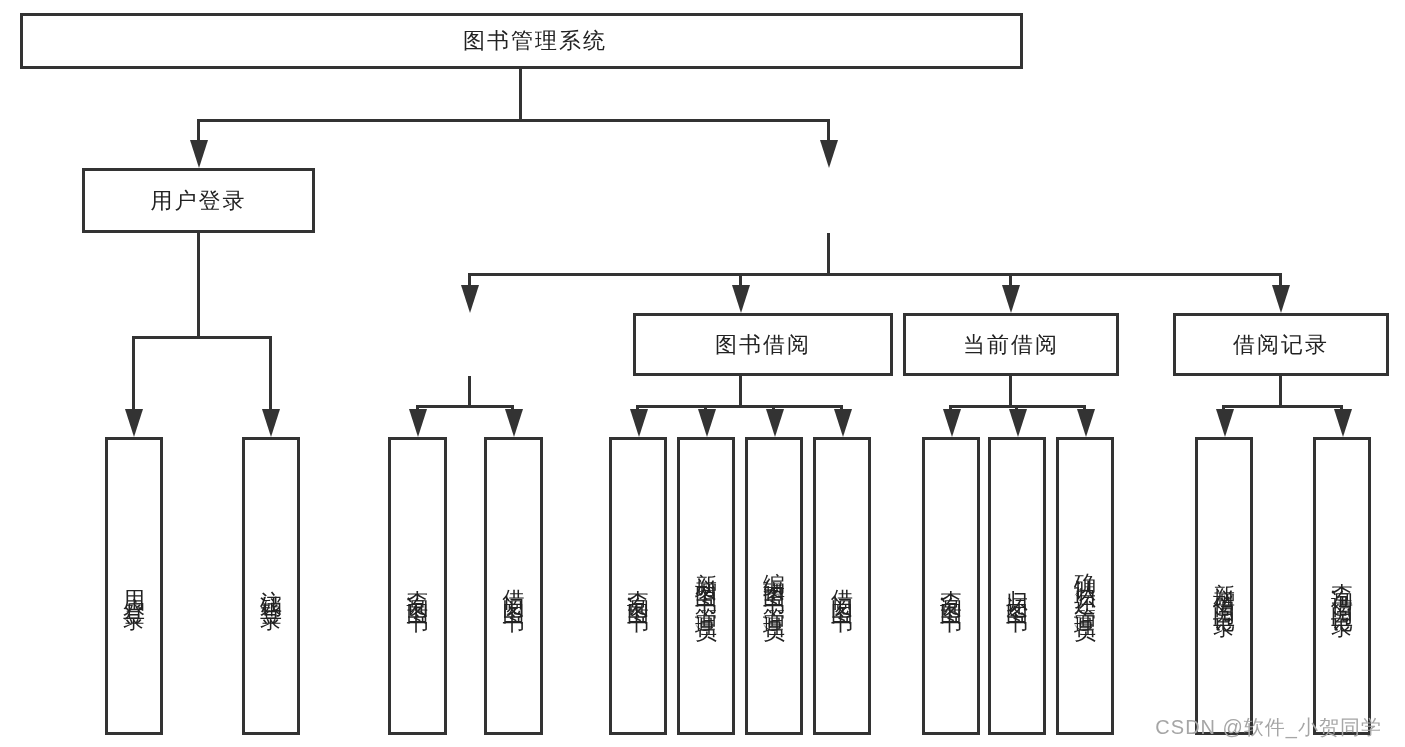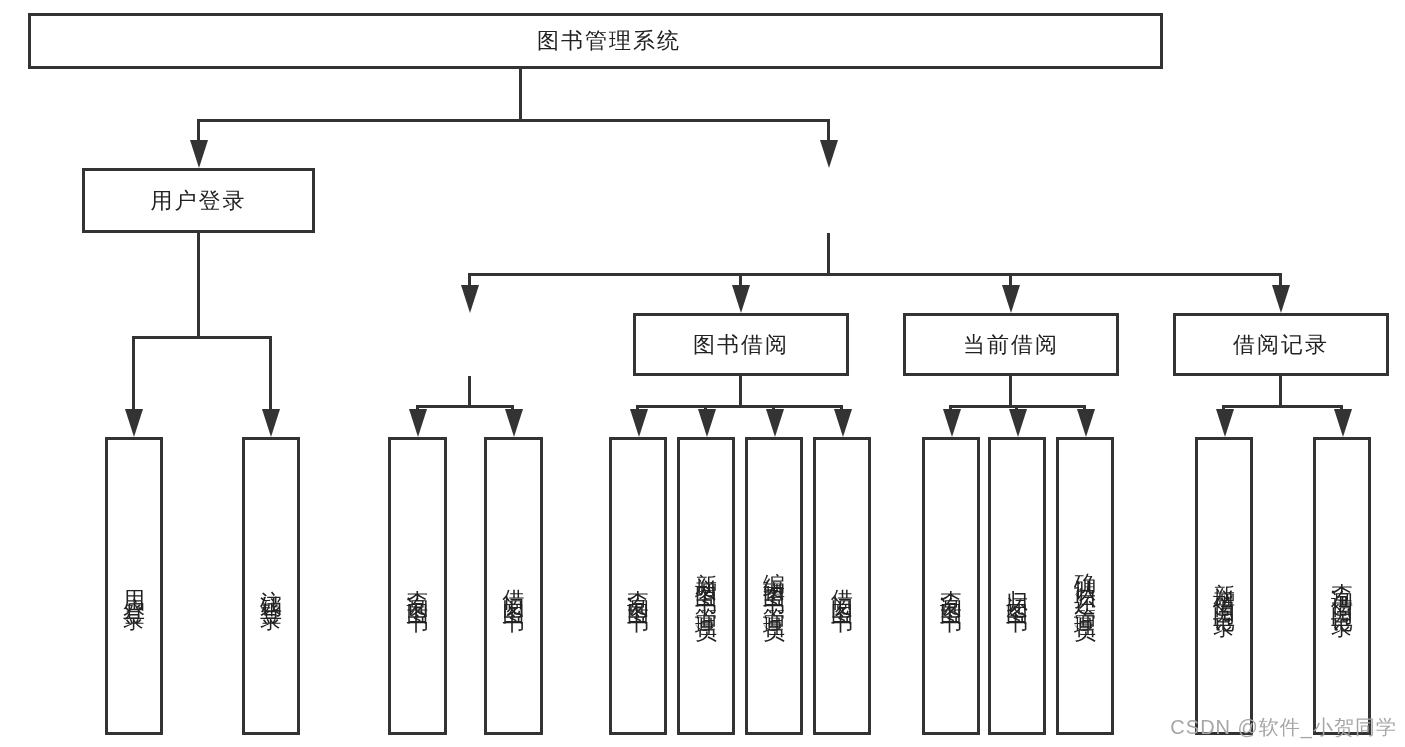--- a/index.html
+++ b/index.html
@@ -30,34 +30,34 @@
   .vl{position:absolute;width:3px;background:#333333;}
   .hl{position:absolute;height:3px;background:#333333;}
   .arr{
     position:absolute;width:0;height:0;
     border-left:9px solid transparent;
     border-right:9px solid transparent;
     border-top:28px solid #333333;
   }
   .watermark{
     position:absolute;
-    right:8px;top:714px;
+    right:23px;top:714px;
     font-size:20px;
     color:#a6a6a6;
     letter-spacing:1px;
     white-space:nowrap;
     z-index:5;
   }
 </style>
 </head>
 <body>
 
 <div id="canvas">
 
-  <div class="box" style="left:28px;top:13px;width:1135px;height:56px;padding-left:27px;">
+  <div class="box" style="left:20px;top:13px;width:1003px;height:56px;padding-left:27px;">
     <span class="hlabel">图书管理系统</span>
   </div>
 
   <div class="vl" style="left:519px;top:69px;height:53px;"></div>
   <div class="hl" style="left:197px;top:119px;width:633px;"></div>
   <div class="vl" style="left:197px;top:119px;height:26px;"></div>
   <div class="arr" style="left:190px;top:140px;"></div>
   <div class="vl" style="left:827px;top:119px;height:26px;"></div>
   <div class="arr" style="left:820px;top:140px;"></div>
 
@@ -76,21 +76,21 @@
   <div class="hl" style="left:468px;top:273px;width:814px;"></div>
   <div class="vl" style="left:468px;top:273px;height:14px;"></div>
   <div class="arr" style="left:461px;top:285px;"></div>
   <div class="vl" style="left:739px;top:273px;height:14px;"></div>
   <div class="arr" style="left:732px;top:285px;"></div>
   <div class="vl" style="left:1009px;top:273px;height:14px;"></div>
   <div class="arr" style="left:1002px;top:285px;"></div>
   <div class="vl" style="left:1279px;top:273px;height:14px;"></div>
   <div class="arr" style="left:1272px;top:285px;"></div>
 
-  <div class="box" style="left:633px;top:313px;width:216px;height:63px;">
+  <div class="box" style="left:633px;top:313px;width:260px;height:63px;">
     <span class="hlabel">图书借阅</span>
   </div>
   <div class="box" style="left:1173px;top:313px;width:216px;height:63px;">
     <span class="hlabel">借阅记录</span>
   </div>
   <div class="box" style="left:903px;top:313px;width:216px;height:63px;">
     <span class="hlabel">当前借阅</span>
   </div>
 
   <div class="vl" style="left:468px;top:376px;height:32px;"></div>

